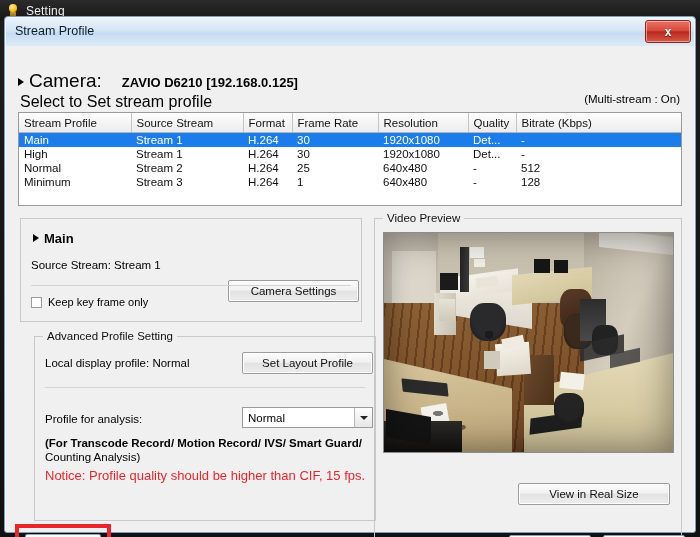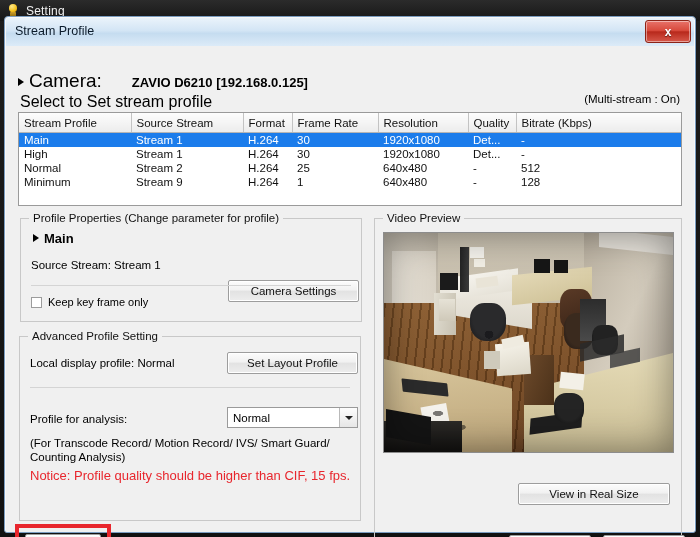--- a/index.html
+++ b/index.html
@@ -127,21 +127,21 @@
     position: relative;
     top: -1px;
   }
   #camera-label {
     font-weight: normal;
     font-size: 19px;
   }
   #camera-value {
     font-weight: bold;
     font-size: 13px;
-    margin-left: 30px;
+    margin-left: 20px;
   }
   #select-hint {
     position: absolute;
     left: 14px; top: 47px;
     font-size: 16px;
   }
   #multistream {
     position: absolute;
     right: 14px; top: 47px;
     font-size: 11.5px;
@@ -197,21 +197,21 @@
   .group > .legend {
     position: absolute;
     top: -7px; left: 8px;
     background: #f0f0f0;
     padding: 0 4px;
     font-size: 11.5px;
     color: #111;
     white-space: nowrap;
   }
   #grp-profile-props { left: 14px; top: 172px; width: 342px; height: 104px; }
-  #grp-advanced     { left: 13px; top: 290px; width: 342px; height: 185px; }
+  #grp-advanced     { left: 28px; top: 290px; width: 342px; height: 185px; }
   #grp-video        { left: 368px; top: 172px; width: 308px; height: 364px; }
 
   .hr {
     position: absolute;
     height: 0;
     border-top: 1px solid #d4d4d4;
   }
 
   
   #main-head {
@@ -287,21 +287,21 @@
     border-left: 1px solid #b9b9b9;
     display: flex; align-items: center; justify-content: center;
     flex: 0 0 auto;
   }
   #combo-profile-analysis .caret {
     width: 0; height: 0;
     border-left: 4px solid transparent;
     border-right: 4px solid transparent;
     border-top: 4px solid #222;
   }
-  #note-line1 { position: absolute; left: 10px; top: 100px; font-size: 11.5px; }
+  #note-line1 { position: absolute; left: 10px; top: 100px; font-size: 11.5px; font-weight: bold; }
   #note-line2 { position: absolute; left: 10px; top: 114px; font-size: 11.5px; }
   #notice-line { position: absolute; left: 10px; top: 131px; font-size: 13px; color: #e8262d; }
 
   
   #video-frame {
     position: absolute;
     left: 8px; top: 13px;
     width: 291px; height: 221px;
     border: 1px solid #8c8c8c;
     box-sizing: border-box;
@@ -502,33 +502,32 @@
                 <td>Normal</td>
                 <td>Stream  2</td>
                 <td>H.264</td>
                 <td>25</td>
                 <td>640x480</td>
                 <td>-</td>
                 <td>512</td>
               </tr>
               <tr>
                 <td>Minimum</td>
-                <td>Stream  9</td>
+                <td>Stream  3</td>
                 <td>H.264</td>
                 <td>1</td>
                 <td>640x480</td>
                 <td>-</td>
                 <td>128</td>
               </tr>
             </tbody>
         </table>
       </div>
 
       <div class="group" id="grp-profile-props">
-        <span class="legend">Profile Properties (Change parameter for profile)</span>
 
         <div id="main-head">
           <span class="tri"></span>
           <span>Main</span>
         </div>
 
         <div id="source-stream-line">Source Stream: Stream  1</div>
 
         <div class="btn" id="btn-camera-settings">
           <span>Camera Settings</span>

